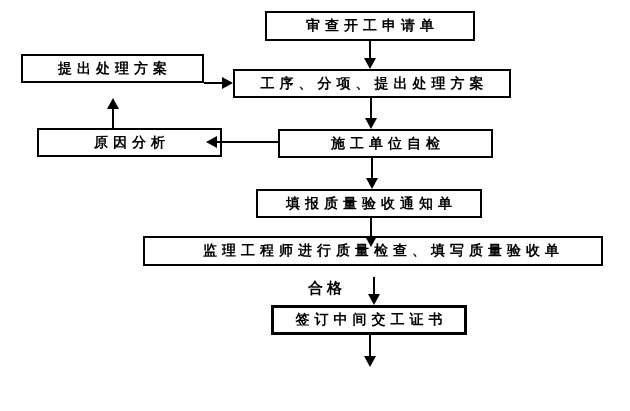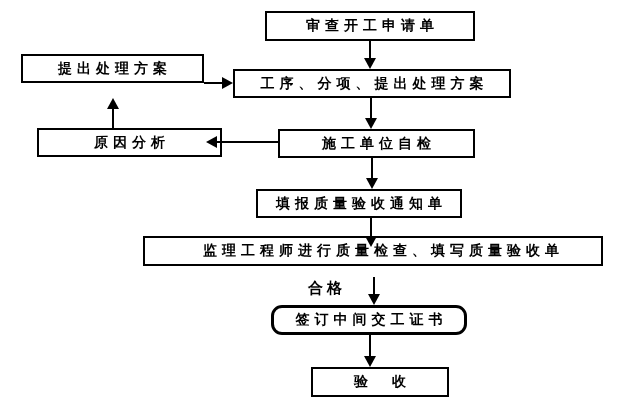--- a/index.html
+++ b/index.html
@@ -82,29 +82,28 @@
 <div class="canvas">
 
   <div class="node" style="left:265px; top:11px; width:210px; height:30px;">审查开工申请单</div>
 
   <div class="node" style="left:21px; top:54px; width:183px; height:29px;">提出处理方案</div>
 
   <div class="node" style="left:233px; top:69px; width:278px; height:29px;">工序、分项、提出处理方案</div>
 
   <div class="node" style="left:21px; top:128px; width:185px; height:29px;margin-left:16px;">原因分析</div>
 
-  <div class="node" style="left:278px; top:129px; width:197px; height:29px;">施工单位自检</div>
+  <div class="node" style="left:278px; top:129px; width:215px; height:29px;">施工单位自检</div>
 
-  <div class="node" style="left:256px; top:189px; width:206px; height:29px;">填报质量验收通知单</div>
+  <div class="node" style="left:256px; top:189px; width:226px; height:29px;">填报质量验收通知单</div>
 
   <div class="node" style="left:143px; top:236px; width:460px; height:30px;padding-left:16px;">监理工程师进行质量检查、填写质量验收单</div>
 
-  <div class="node thick" style="left:271px; top:305px; width:196px; height:30px;border-radius:11px;">签订中间交工证书</div>
+  <div class="node thick" style="left:271px; top:305px; width:196px; height:30px;">签订中间交工证书</div>
 
-  <div class="node" style="left:311px; top:367px; width:138px; height:30px;">验　收</div>
 
 
   <div class="edge-label" style="left:308px; top:279px;">合格</div>
 
   <div class="vline" style="left:369px; top:41px; height:18px;"></div>
   <div class="ah ah-down" style="left:364px; top:58px;"></div>
 
   <div class="hline" style="left:204px; top:82px; width:19px;"></div>
   <div class="ah ah-right" style="left:222px; top:77px;"></div>
 

